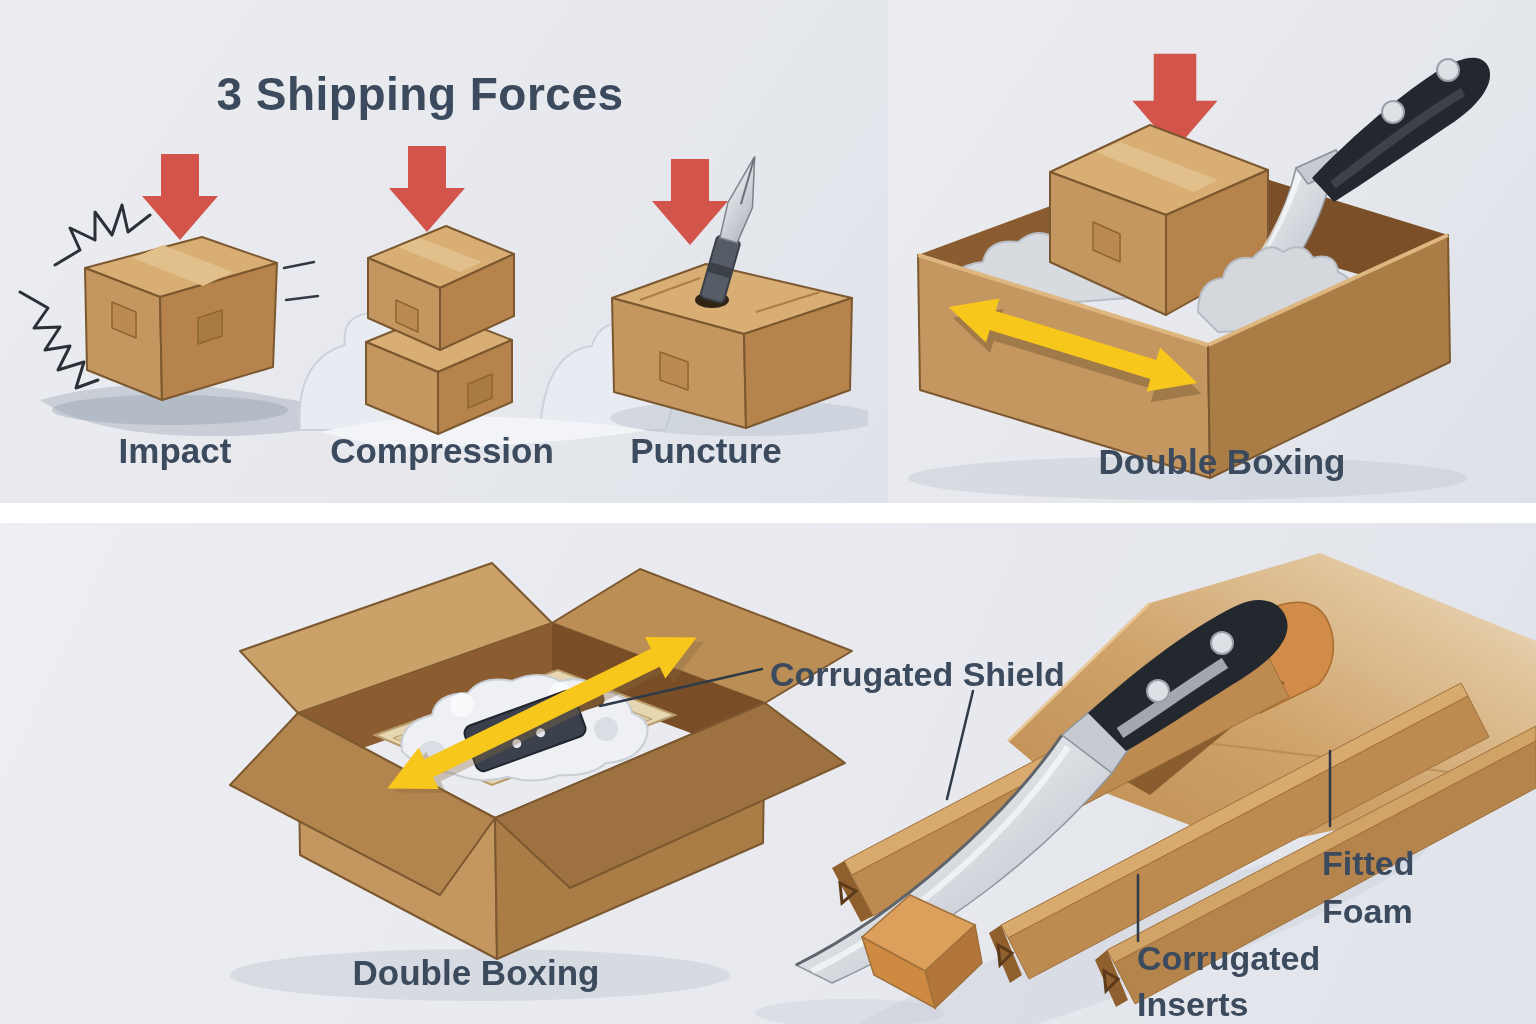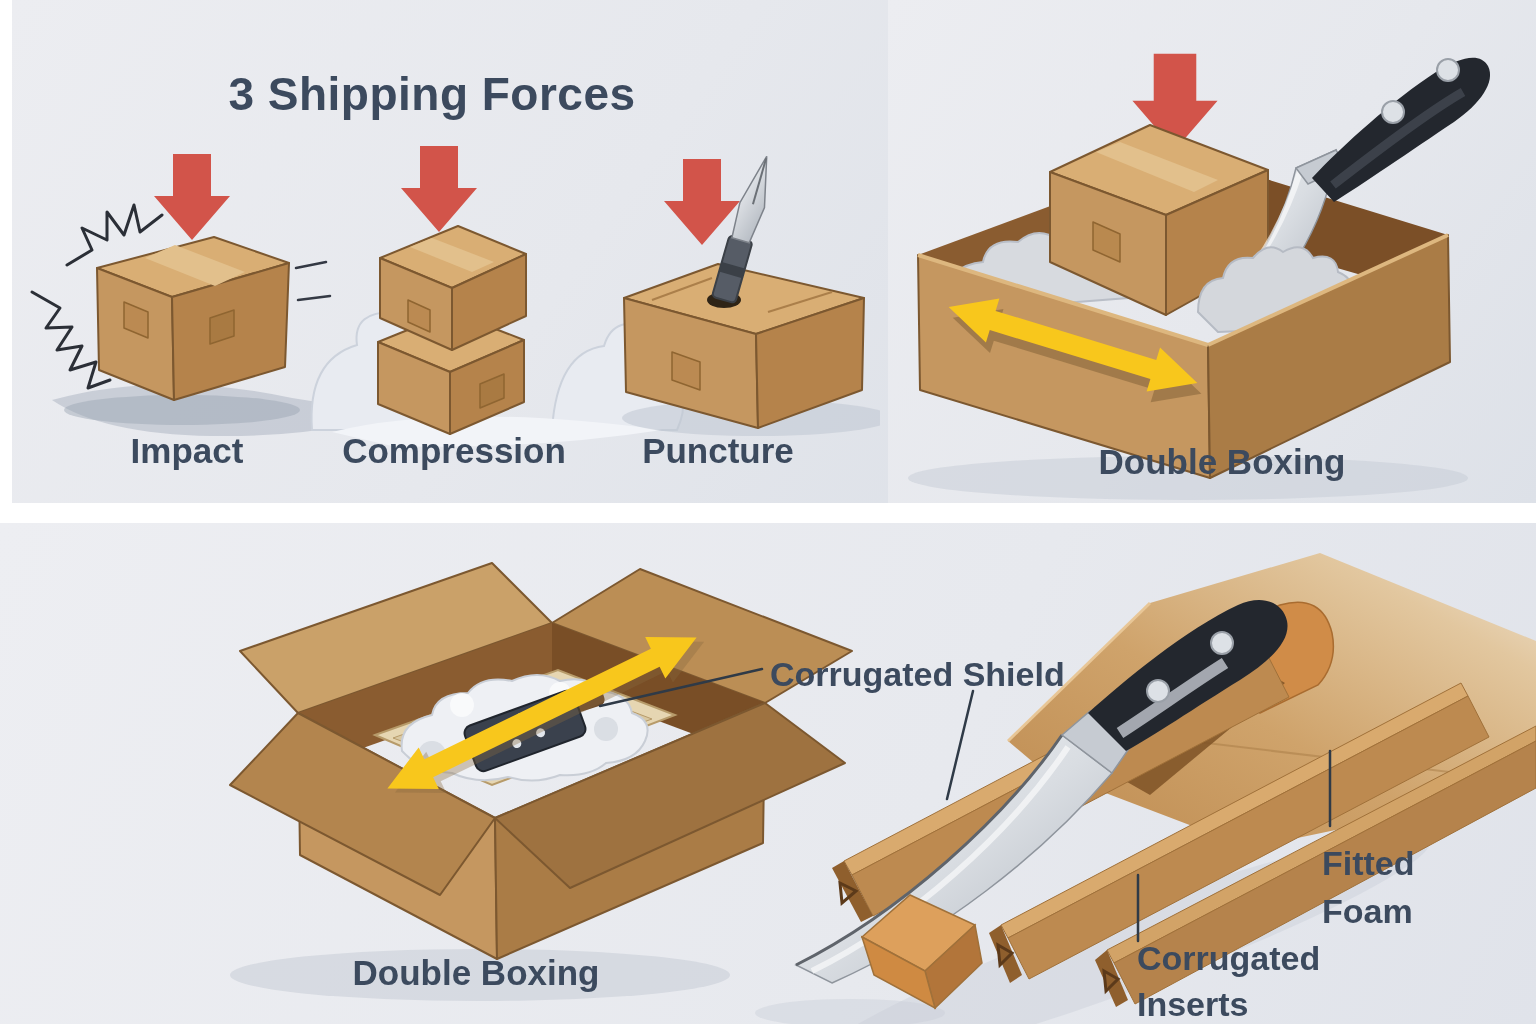--- a/index.html
+++ b/index.html
@@ -1,19 +1,19 @@
 <!DOCTYPE html>
 <html><head>
 <meta charset="utf-8">
 <style>
   html,body{margin:0;padding:0;}
   body{width:1536px;height:1024px;background:#ffffff;overflow:hidden;position:relative;
        font-family:"Liberation Sans","DejaVu Sans",sans-serif;}
   .panel{position:absolute;background:linear-gradient(125deg,#ecedf1 0%,#e6e8ed 55%,#dde1e8 100%);}
-  #panel-tl{left:12px;top:0;width:1008px;height:503px;}
+  #panel-tl{left:0;top:0;width:1008px;height:503px;}
   #panel-tr{left:888px;top:0;width:648px;height:503px;}
   #panel-b{left:0;top:523px;width:1536px;height:501px;background:linear-gradient(115deg,#edeef2 0%,#e7e9ee 60%,#e0e3ea 100%);}
   svg{display:block;}
   svg text{font-family:"Liberation Sans","DejaVu Sans",sans-serif;font-weight:700;fill:#3c4a5e;}
   .title-text{font-size:46px;letter-spacing:0.5px;}
   .force-label{font-size:35px;}
   .caption{font-size:35px;}
   .annot{font-size:34px;}
   .cardboard-stroke{stroke:#7c5830;stroke-width:2;stroke-linejoin:round;}
 </style>

